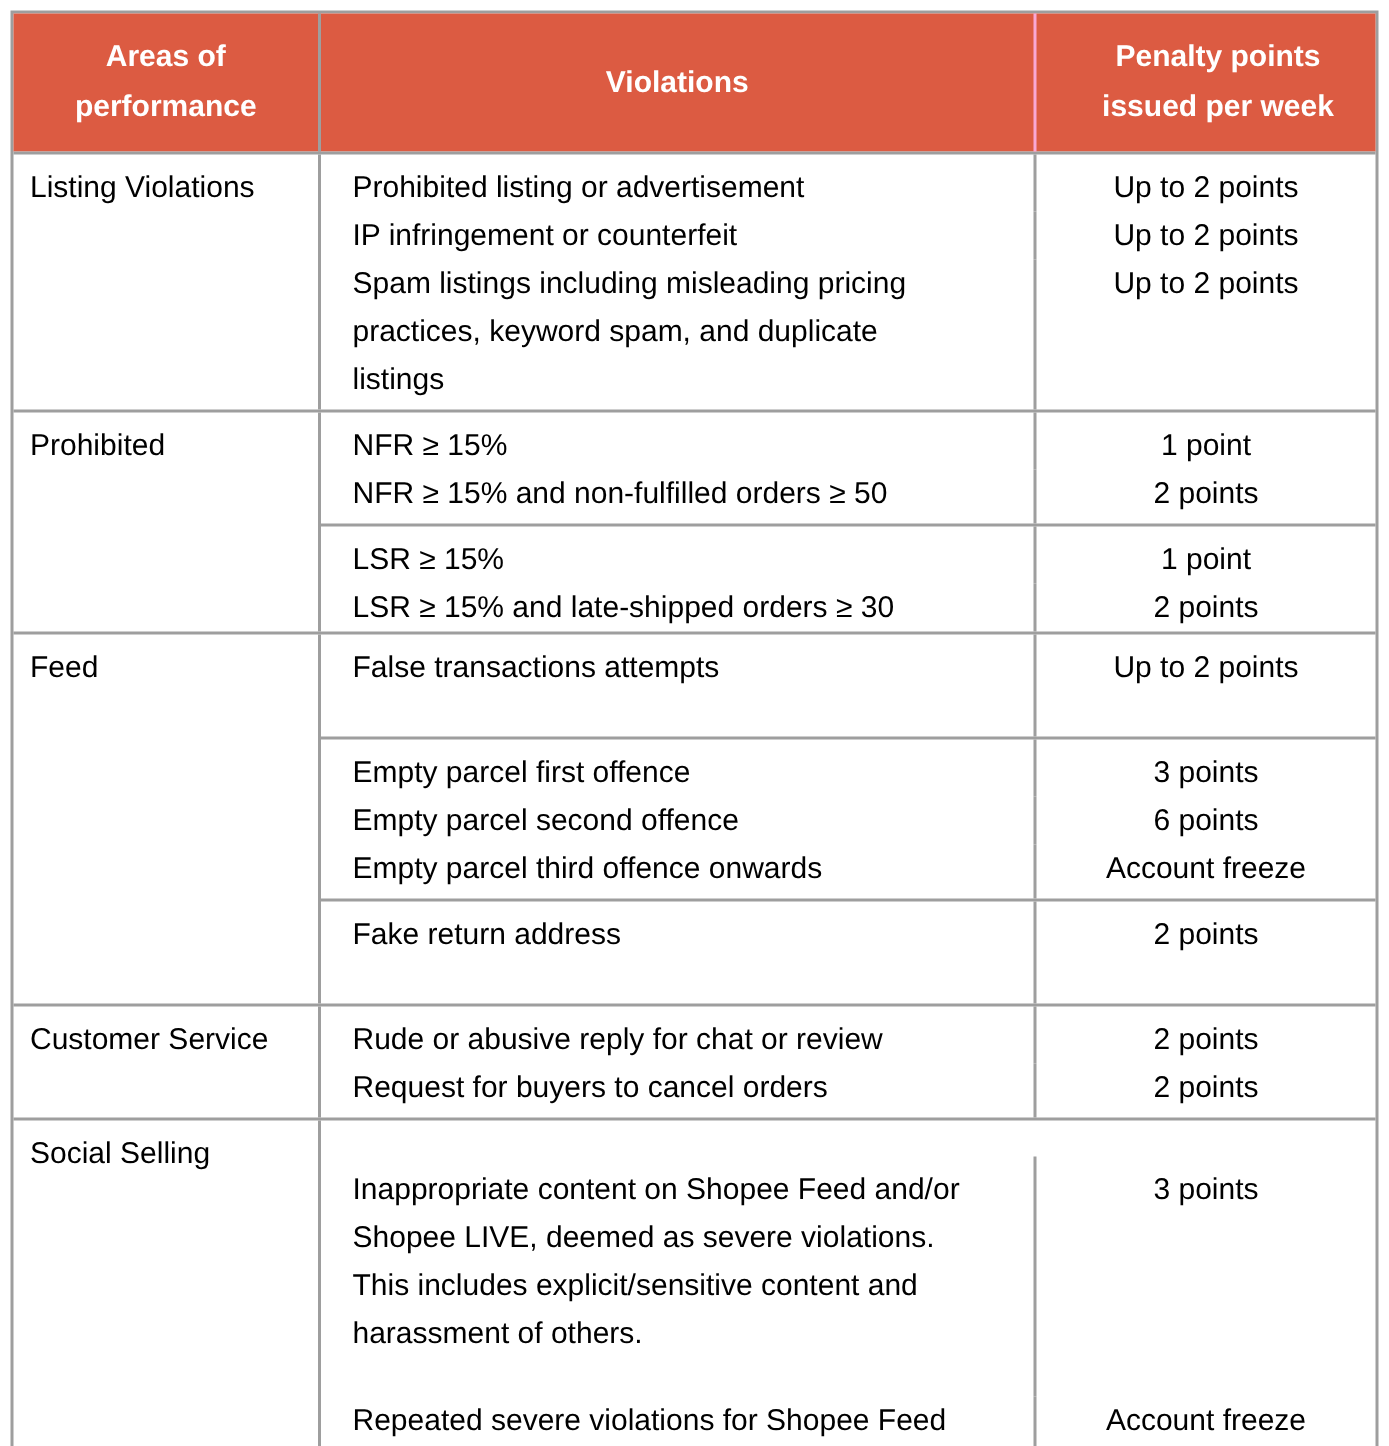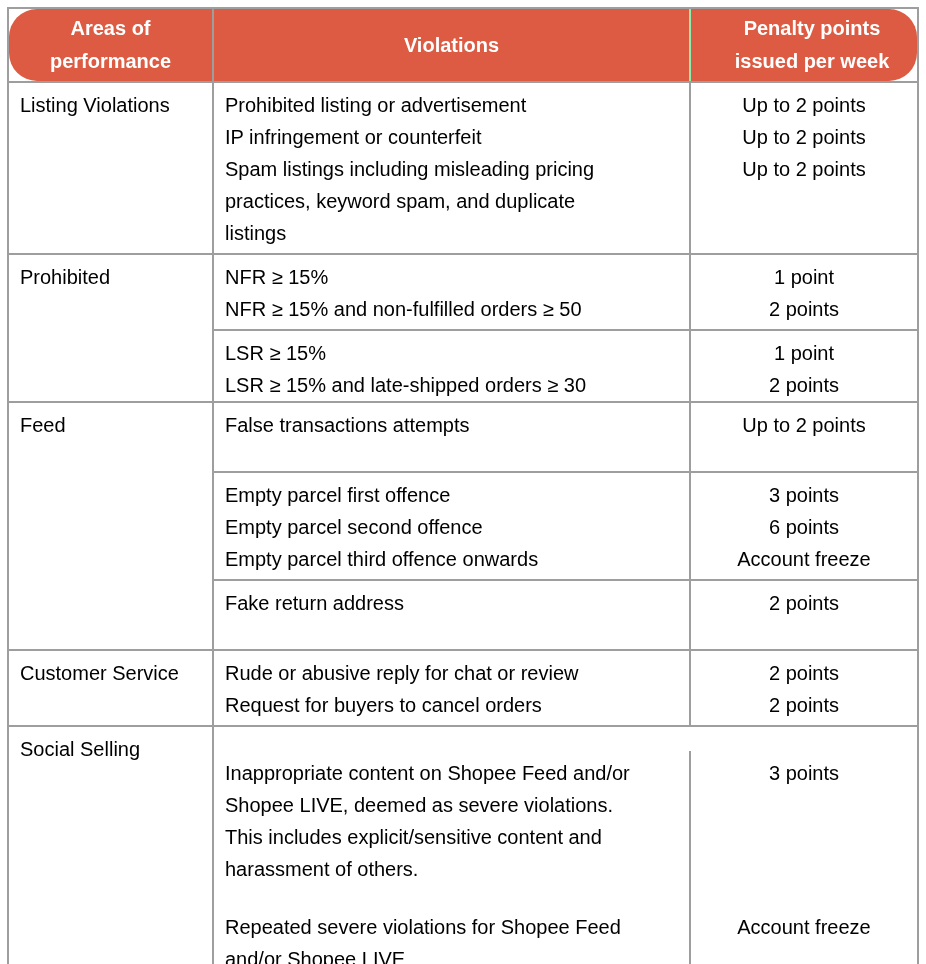--- a/index.html
+++ b/index.html
@@ -14,46 +14,45 @@
     width: 912px;
     border: 2px solid #9e9e9e;
   }
   
   .hrow {
     display: grid;
     grid-template-columns: 205px 1fr 228px;
     background: #dc5b42;
     color: #ffffff;
     font-weight: bold;
-    height: 72px;
-    border-radius: 28px;
+    height: 92px;
   }
   .hcell {
     display: flex; align-items: center; justify-content: center;
     text-align: center; line-height: 33px; padding: 0 8px;
   }
   .hcell.col1 { border-right: 2px solid #9e9e9e; }
-  .hcell.col3 { border-left: 2px solid #86efac; padding-left: 24px; }
+  .hcell.col3 { border-left: 2px solid #f9a8d4; padding-left: 24px; }
   
   .section {
     display: grid;
     grid-template-columns: 205px 1fr;
     border-top: 2px solid #9e9e9e;
   }
   .area {
     border-right: 2px solid #9e9e9e;
     padding: 6px 4px 0 11px;
     line-height: 32px;
   }
   .subrow + .subrow { border-top: 2px solid #9e9e9e; }
   .item {
     display: grid;
     grid-template-columns: 1fr 228px;
   }
-  .vio { padding: 0 8px 0 11px; line-height: 32px; }
+  .vio { padding: 0 8px 0 21px; line-height: 32px; }
   .vio-inner { max-width: 408px; }
   .pen {
     border-left: 2px solid #9e9e9e;
     text-align: center; line-height: 32px; padding: 0 4px;
   }
   .item.first > .vio, .item.first > .pen { padding-top: 6px; }
   .pb4  > .vio, .pb4  > .pen { padding-bottom: 4px; }
   .pb26 > .vio, .pb26 > .pen { padding-bottom: 26px; margin-top: 24px; }
   .mh68 { min-height: 68px; }
 </style>

